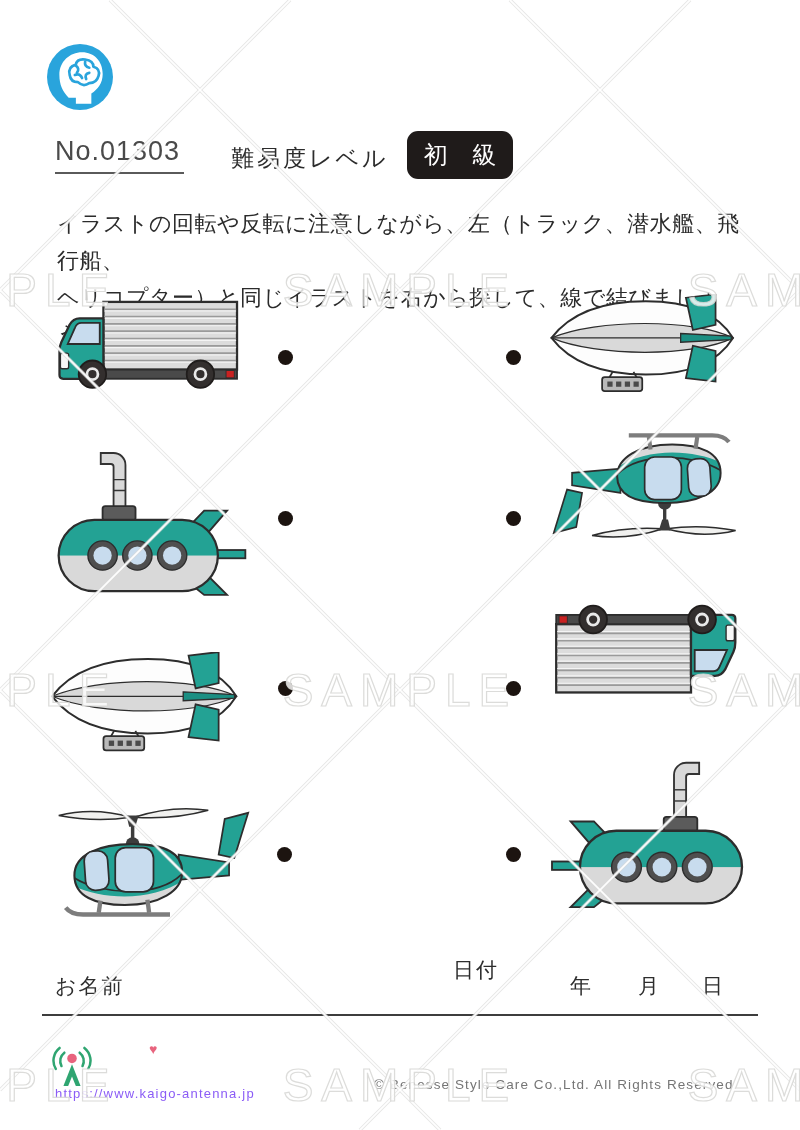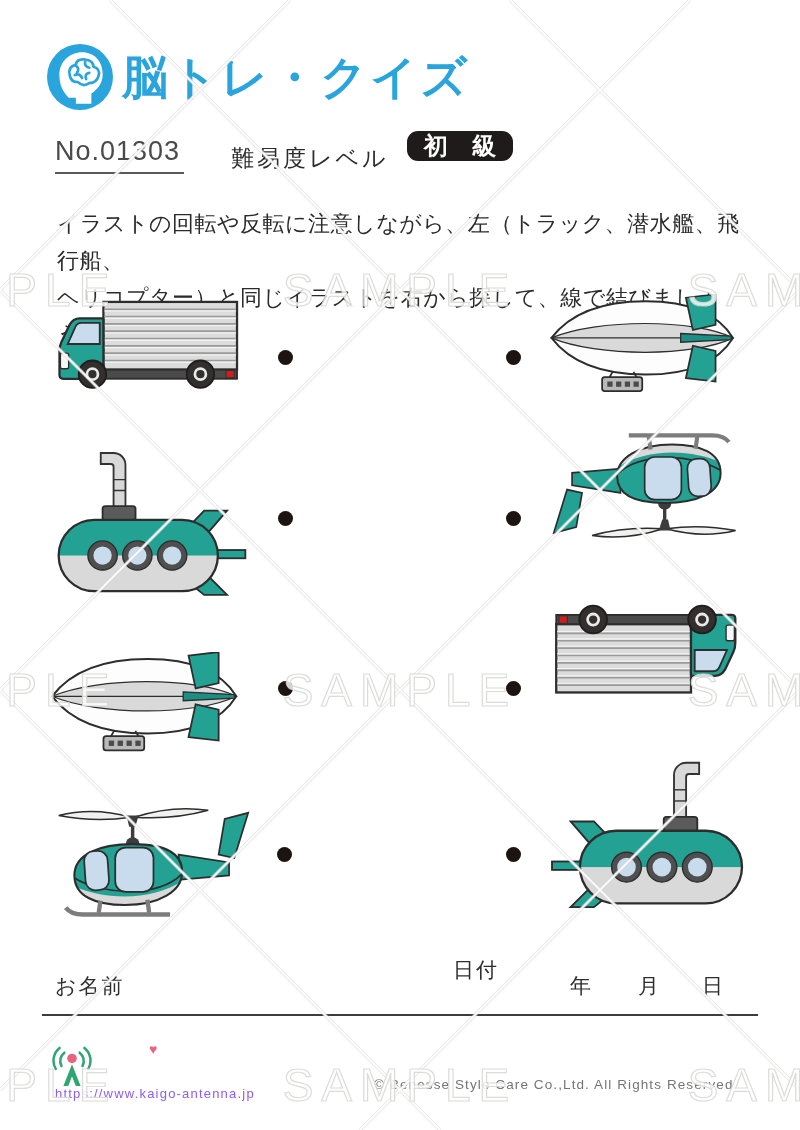--- a/index.html
+++ b/index.html
@@ -8,23 +8,23 @@
 
   
   .logo-circle { position:absolute; left:47px; top:44px; width:66px; height:66px; }
   .page-title  { position:absolute; left:122px; top:47px; font-size:46px; font-weight:bold;
                  color:#29A4DC; letter-spacing:3px; white-space:nowrap; }
 
   .quiz-number { position:absolute; left:55px; top:136px; font-size:27px; color:#4a4a4a;
                  letter-spacing:1px; border-bottom:2px solid #5a5a5a; padding:0 4px 5px 0; }
   .difficulty-label { position:absolute; left:231px; top:143px; font-size:23px; color:#2c2c2c;
                  letter-spacing:3px; }
-  .level-badge { position:absolute; top:131px; height:30px; border-radius:11px;
+  .level-badge { position:absolute; top:131px; height:48px; border-radius:11px;
                  display:flex; align-items:center; justify-content:center;
-                 font-size:24px; font-weight:bold; letter-spacing:9px; text-indent:9px; }
+                 font-size:24px; font-weight:normal; letter-spacing:9px; text-indent:9px; }
   .level-active   { left:407px; width:106px; background:#1F1B1A; color:#ffffff; }
   .level-mid      { left:522px; width:106px; }
   .level-high     { left:637px; width:106px; }
   .level-inactive { border:2px dashed #c7c7c7; color:#a8a8a8; background:#fff; }
 
   
   .instructions { position:absolute; left:57px; top:205px; width:700px; font-size:22px;
                   color:#2b2b2b; line-height:37px; letter-spacing:0.5px; }
 
   
@@ -167,21 +167,20 @@
   </svg>
 
   <svg class="logo-circle" viewBox="0 0 64 64">
     <circle cx="32" cy="32" r="32" fill="#29A4DC"></circle>
     <path d="M21,52 C15,46 12,39 12,30 C12,17 22,8 34,8 C46,8 54,17 54,29 C54,38 49,44 43,48 L43,58 L28,58 L28,52 Z" fill="#ffffff"></path>
     <g fill="none" stroke="#29A4DC" stroke-width="2.6" stroke-linecap="round" stroke-linejoin="round">
       <path d="M22,30 q-2,-8 6,-10 q1,-6 9,-5 q8,1 8,7 q7,2 5,9 q-2,7 -9,7 q-6,4 -11,-1 q-7,0 -8,-7 z"></path>
       <path d="M28,21 q4,3 1,7 M37,17 q-1,5 4,6 M41,28 q-5,1 -3,6 M27,30 q5,-2 7,3"></path>
     </g>
   </svg>
-  <div class="page-title">脳トレ・クイズ</div>
 
   <div class="quiz-number">No.01303</div>
   <div class="difficulty-label">難易度レベル</div>
   <div class="level-badge level-active">初 級</div>
 
   <div class="instructions">
     <div>イラストの回転や反転に注意しながら、左（トラック、潜水艦、飛行船、</div>
     <div>ヘリコプター）と同じイラストを右から探して、線で結びましょう。</div>
   </div>
 

